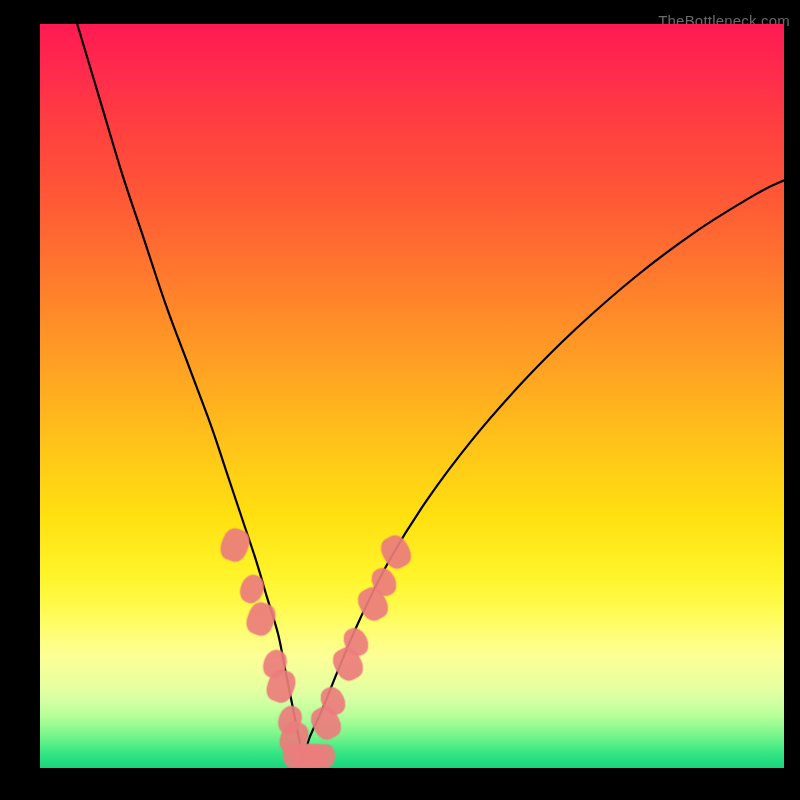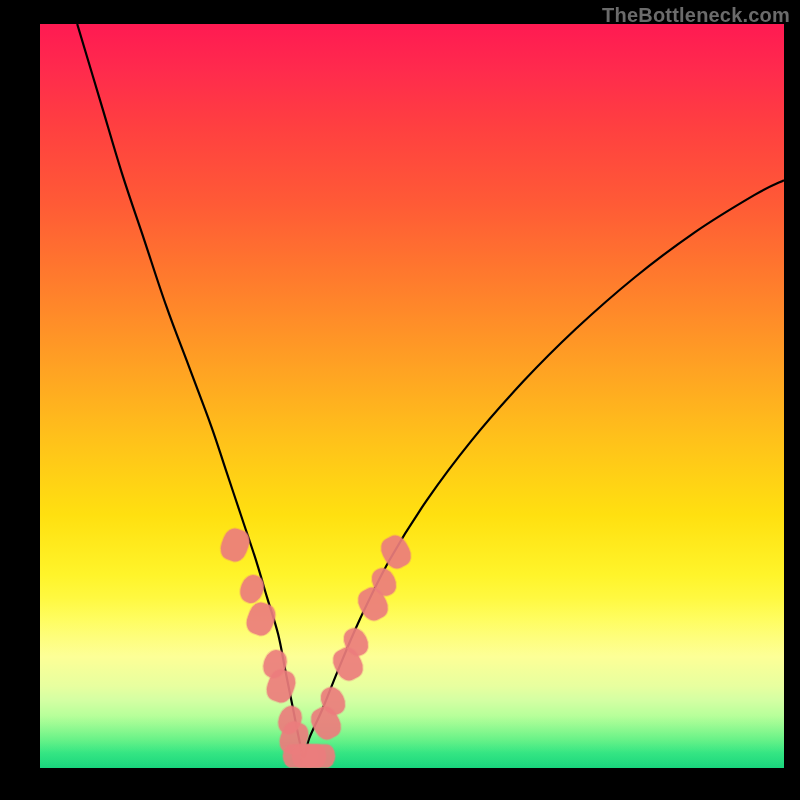--- a/index.html
+++ b/index.html
@@ -85,24 +85,24 @@
   .bead.big {
     width: 26px;
     height: 32px;
   }
   .bead.wide {
     width: 34px;
     height: 23px;
   }
   .wm {
     position: absolute;
-    top: 4px;
+    top: 12px;
     right: 10px;
-    font-size: 20px;
-    font-weight: bold;
+    font-size: 15px;
+    font-weight: normal;
     color: #6b6b6b;
     letter-spacing: 0.2px;
     user-select: none;
   }
   svg.curve {
     position: absolute;
     left: 0;
     top: 0;
   }
 </style>

